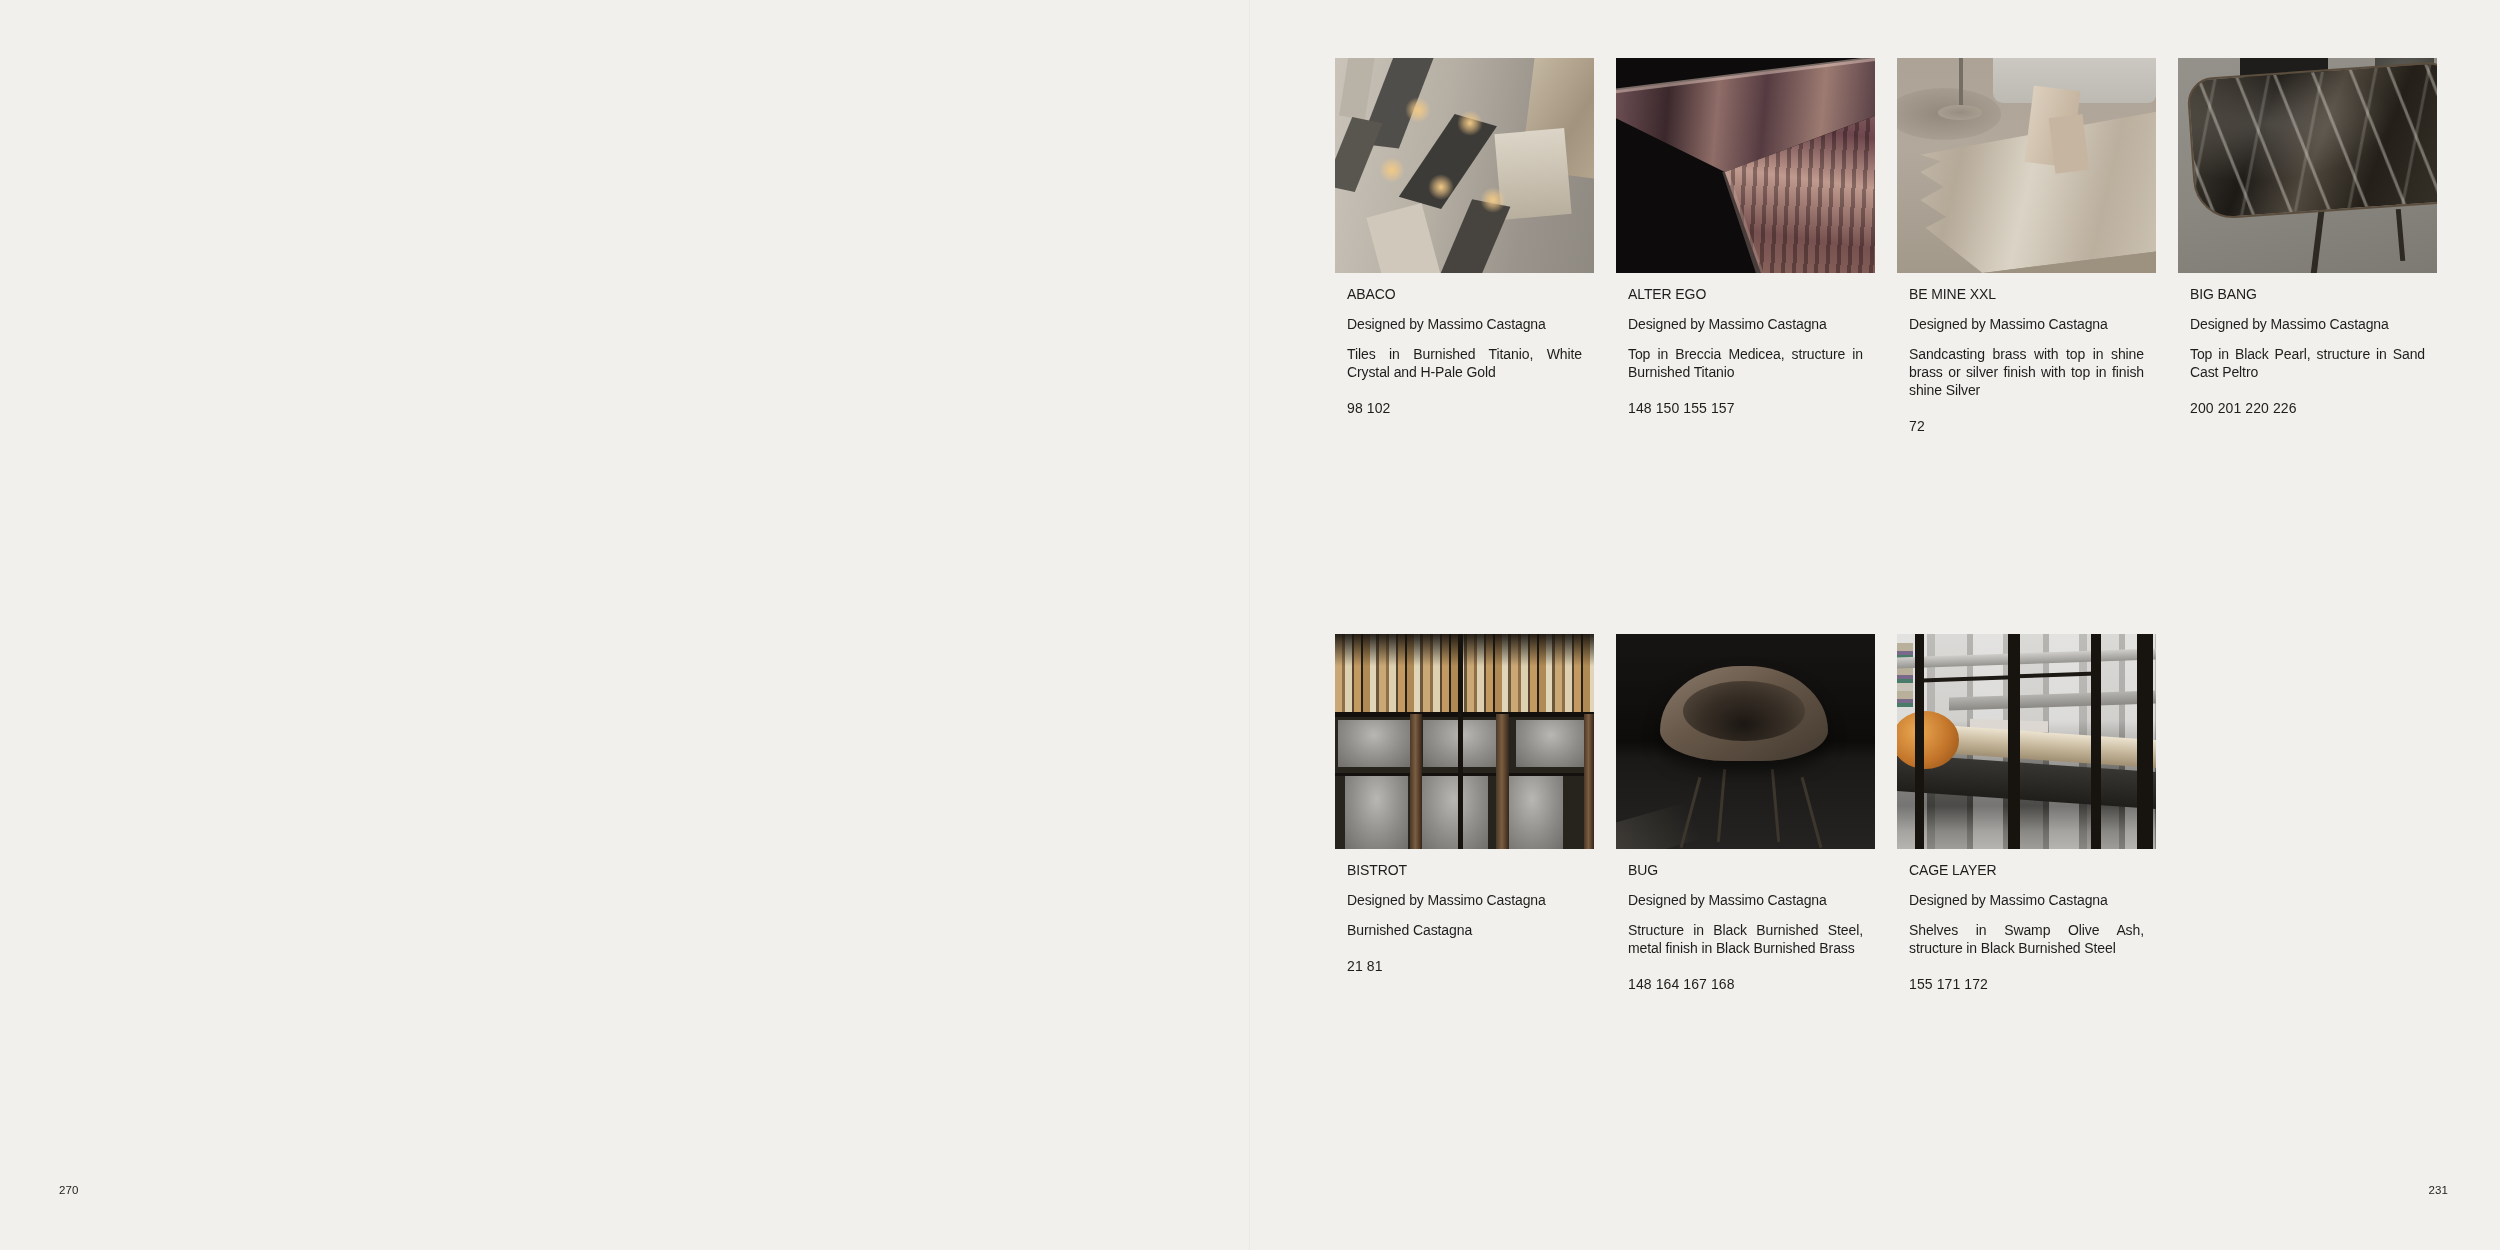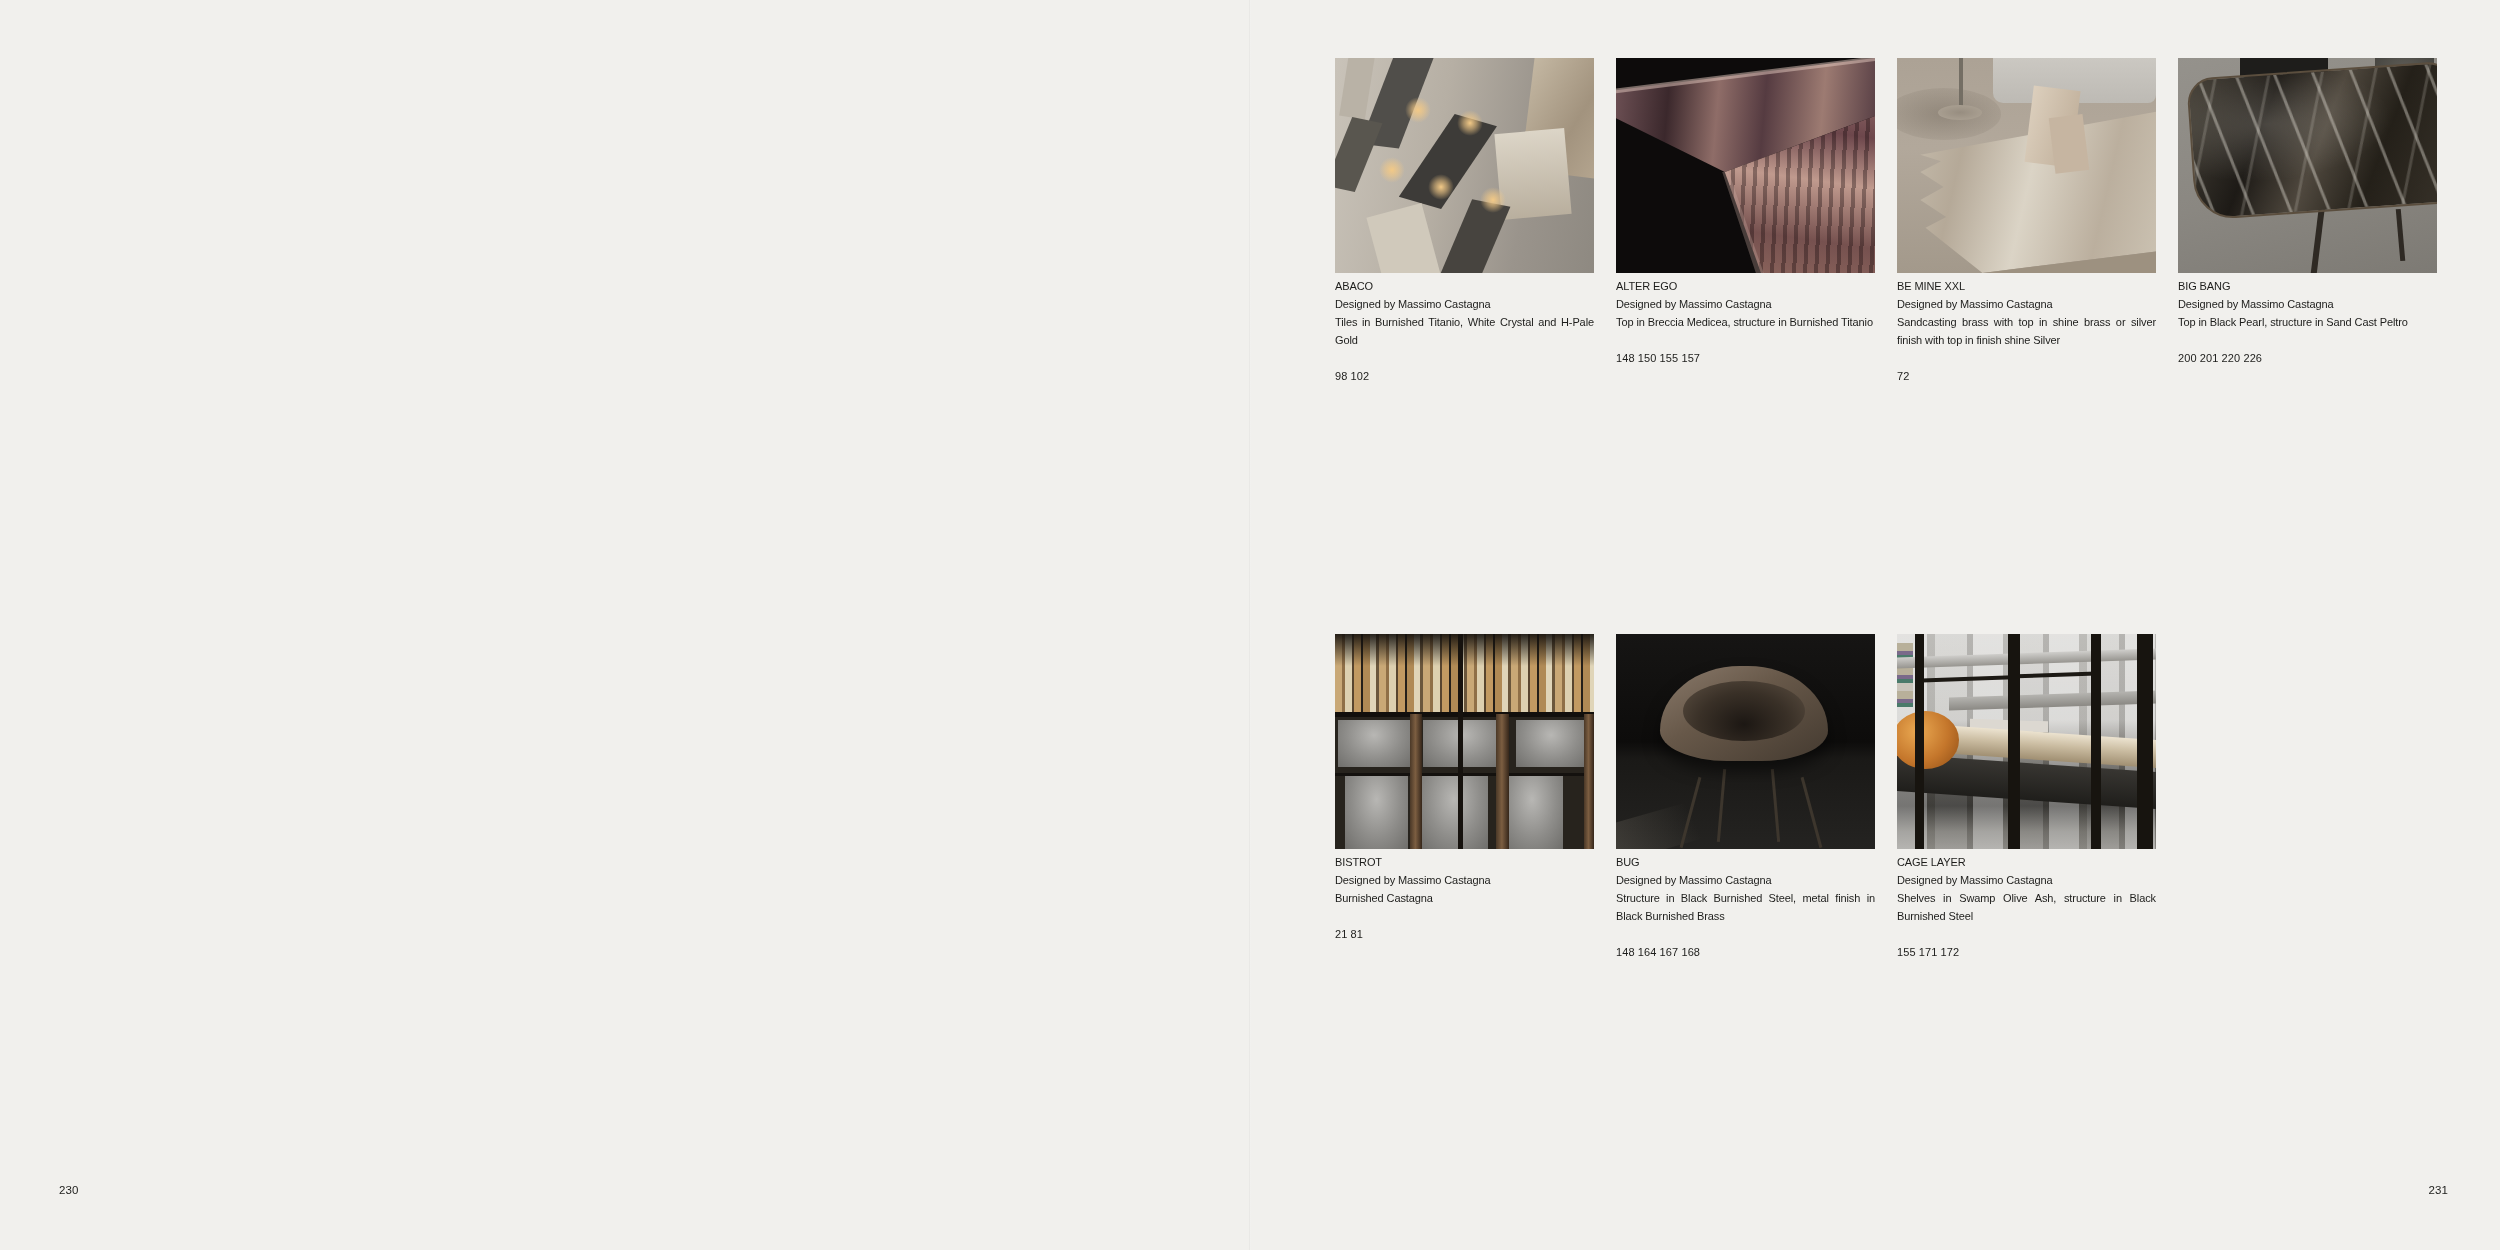--- a/index.html
+++ b/index.html
@@ -31,21 +31,21 @@
 
   .card { width:259px; }
   .photo {
     position:relative; width:259px; height:215px; overflow:hidden;
     background:#888;
   }
   .photo span { position:absolute; display:block; }
 
   .info { margin-top:4px; }
   .name, .designer, .desc, .pagerefs {
-    margin:0; font-size:11px; line-height:18px; font-weight:400;
+    margin:12px; font-size:14px; line-height:18px; font-weight:400;
     letter-spacing:-0.1px;
   }
   .desc { text-align:justify; text-align-last:left; }
   .pagerefs { margin-top:18px; letter-spacing:0.1px; }
 
   
   .ph-abaco { background:linear-gradient(100deg,#c9c3b9 0%,#b6afa4 40%,#9a948c 72%,#8e8981 100%); }
   .ph-abaco .a1 { left:17%; top:-6%; width:15%; height:48%; background:#504e4a; transform:rotate(7deg) skewX(-14deg); }
   .ph-abaco .a2 { left:35%; top:26%; width:17%; height:44%; background:#3d3b38; transform:rotate(16deg) skewX(-18deg); }
   .ph-abaco .a3 { right:-7%; top:-10%; width:32%; height:64%; background:linear-gradient(115deg,#c9bda8 0%,#a2937e 60%,#b7a892 100%); transform:rotate(7deg); }
@@ -181,21 +181,21 @@
   .ph-cage .g12 { left:7%;  top:20%; width:38%; height:4px; background:#1c1914; transform:skewY(-2deg); }
   .ph-cage .g13 { left:43%; top:18%; width:34%; height:4px; background:#1c1914; transform:skewY(-2deg); }
 </style>
 </head>
 <body>
 
 <div class="spread">
 
   <div class="fold"></div>
 
-  <div class="pagenum left">230</div>
+  <div class="pagenum left">270</div>
 
   <div class="row row-1">
 
     <article class="card">
       <div class="photo ph-abaco">
         <span class="a1"></span>
         <span class="a8"></span>
         <span class="a3"></span>
         <span class="a4"></span>
         <span class="a5"></span>

